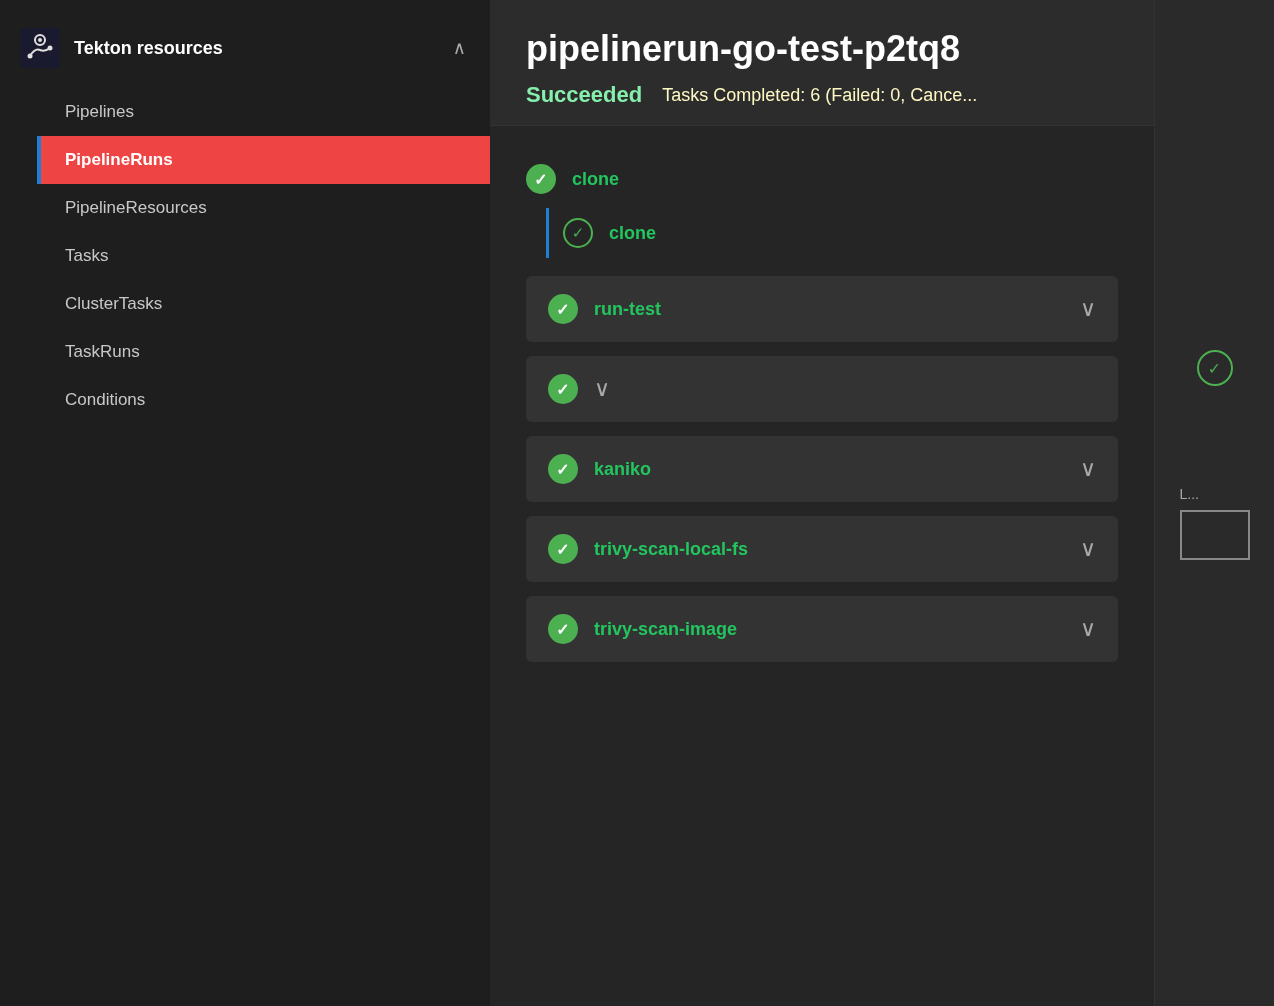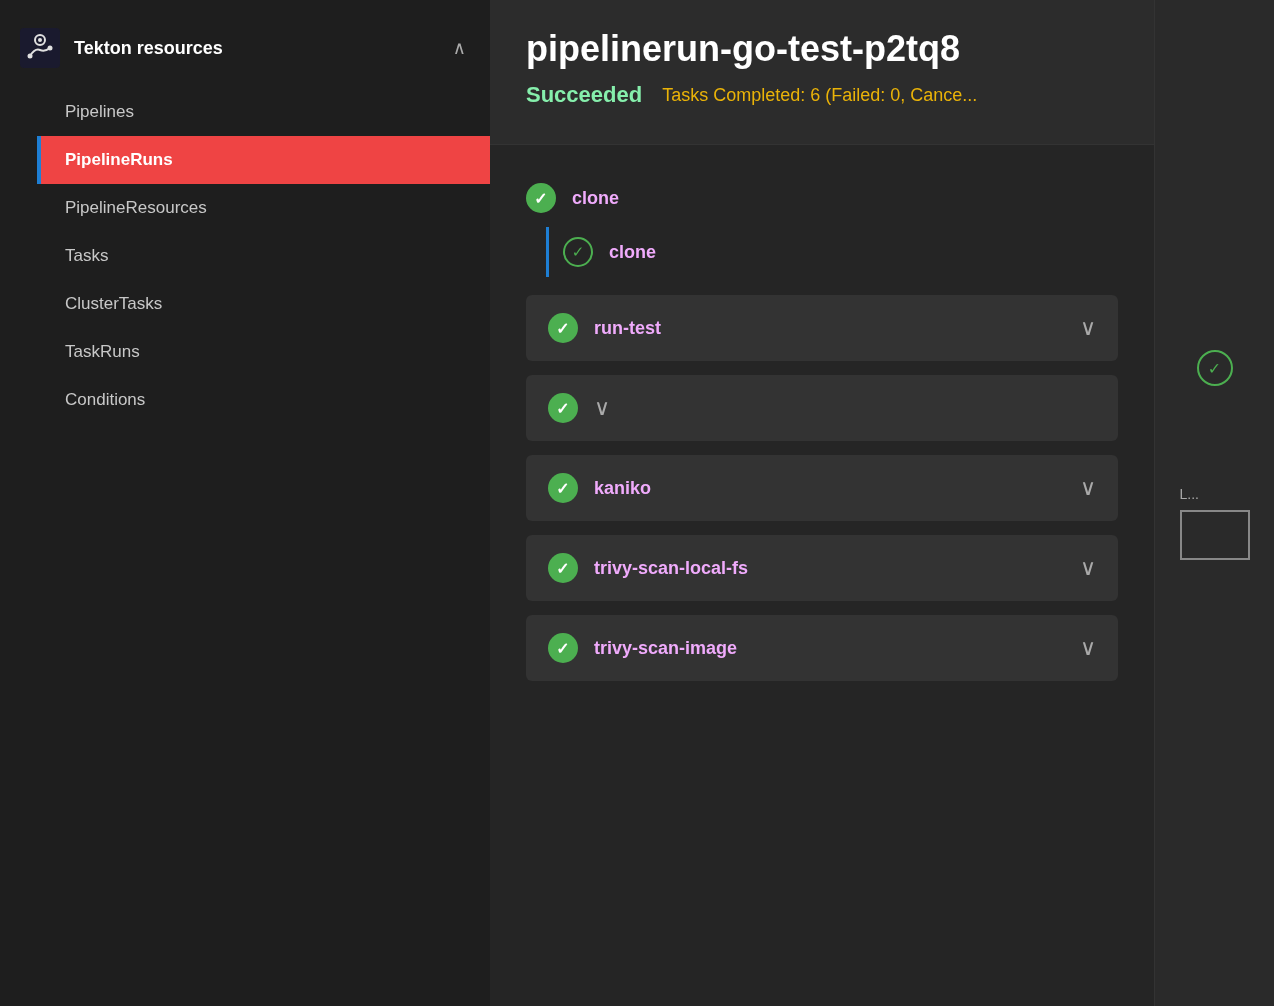--- a/index.html
+++ b/index.html
@@ -78,21 +78,21 @@
     .main {
       flex: 1;
       background: #252525;
       overflow: hidden;
       display: flex;
       flex-direction: column;
     }
 
     .page-header {
       background: #2c2c2c;
-      padding: 28px 36px 36px 36px;
+      padding: 28px 36px 17px 36px;
       border-bottom: 1px solid #333;
     }
 
     .page-title {
       font-size: 36px;
       font-weight: 700;
       color: #ffffff;
       white-space: nowrap;
       overflow: hidden;
     }
@@ -105,21 +105,21 @@
     }
 
     .status-badge {
       font-size: 22px;
       font-weight: 600;
       color: #86efac;
     }
 
     .tasks-completed {
       font-size: 18px;
-      color: #eab308;
+      color: #fef9c3;
       text-align: right;
     }
 
     
     .tasks-container {
       flex: 1;
       padding: 24px 36px;
       overflow-y: auto;
       display: flex;
       flex-direction: column;
@@ -180,21 +180,21 @@
     }
 
     .checkmark-outline {
       color: #4caf50;
       font-size: 15px;
     }
 
     .task-label {
       font-size: 18px;
       font-weight: 600;
-      color: #f0abfc;
+      color: #22c55e;
     }
 
     
     .task-item {
       background: #333;
       border-radius: 6px;
       margin-bottom: 14px;
       display: flex;
       align-items: center;
       padding: 18px 22px;

